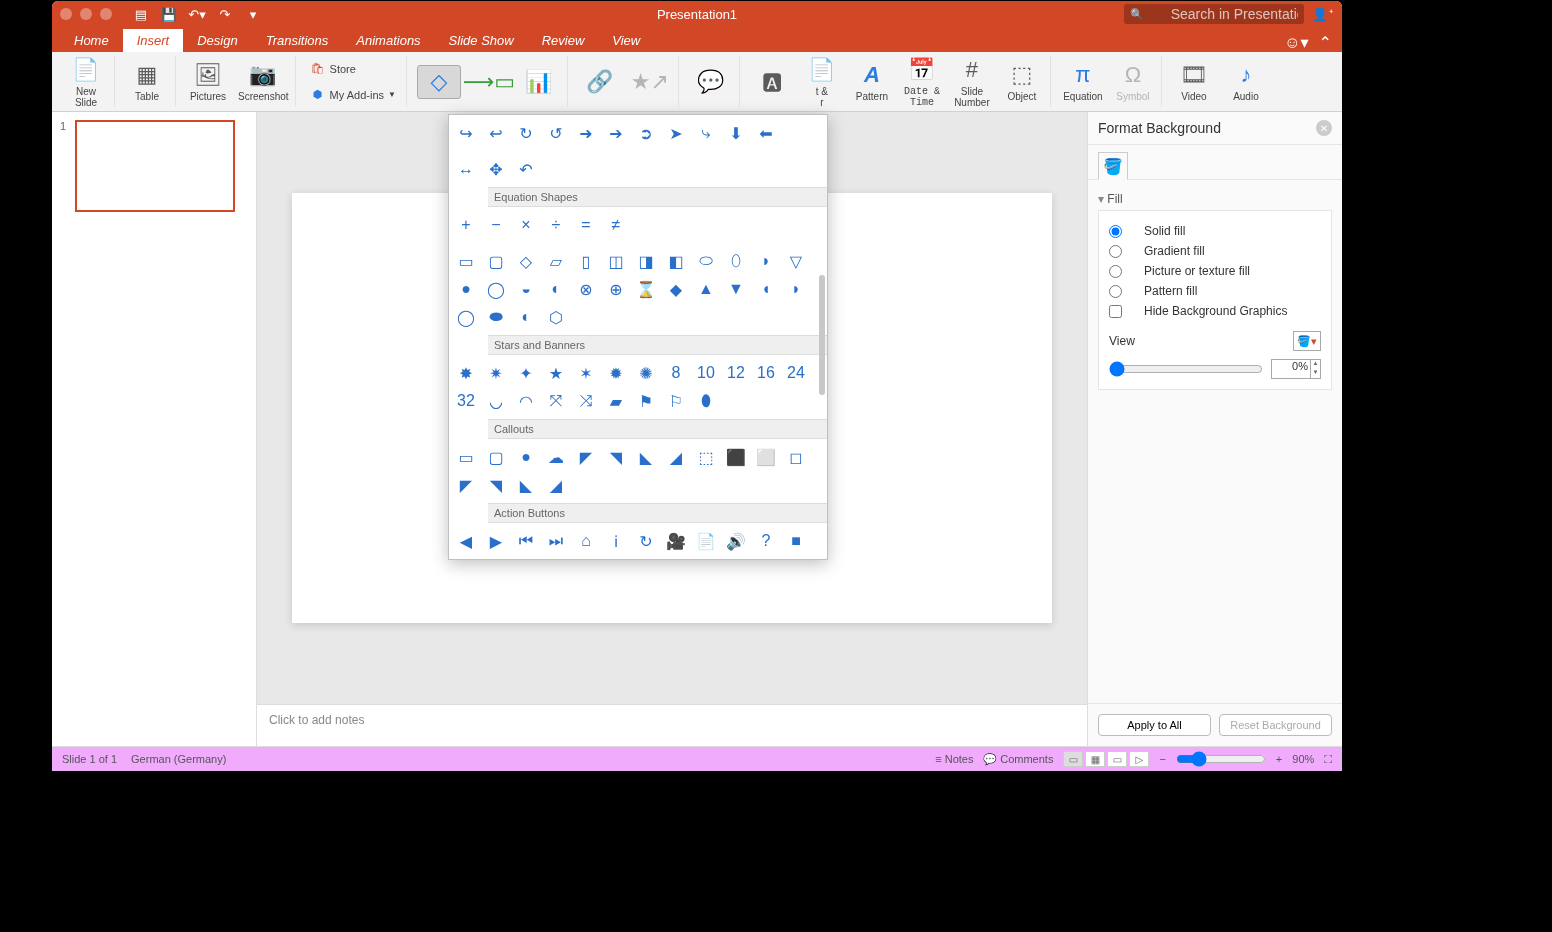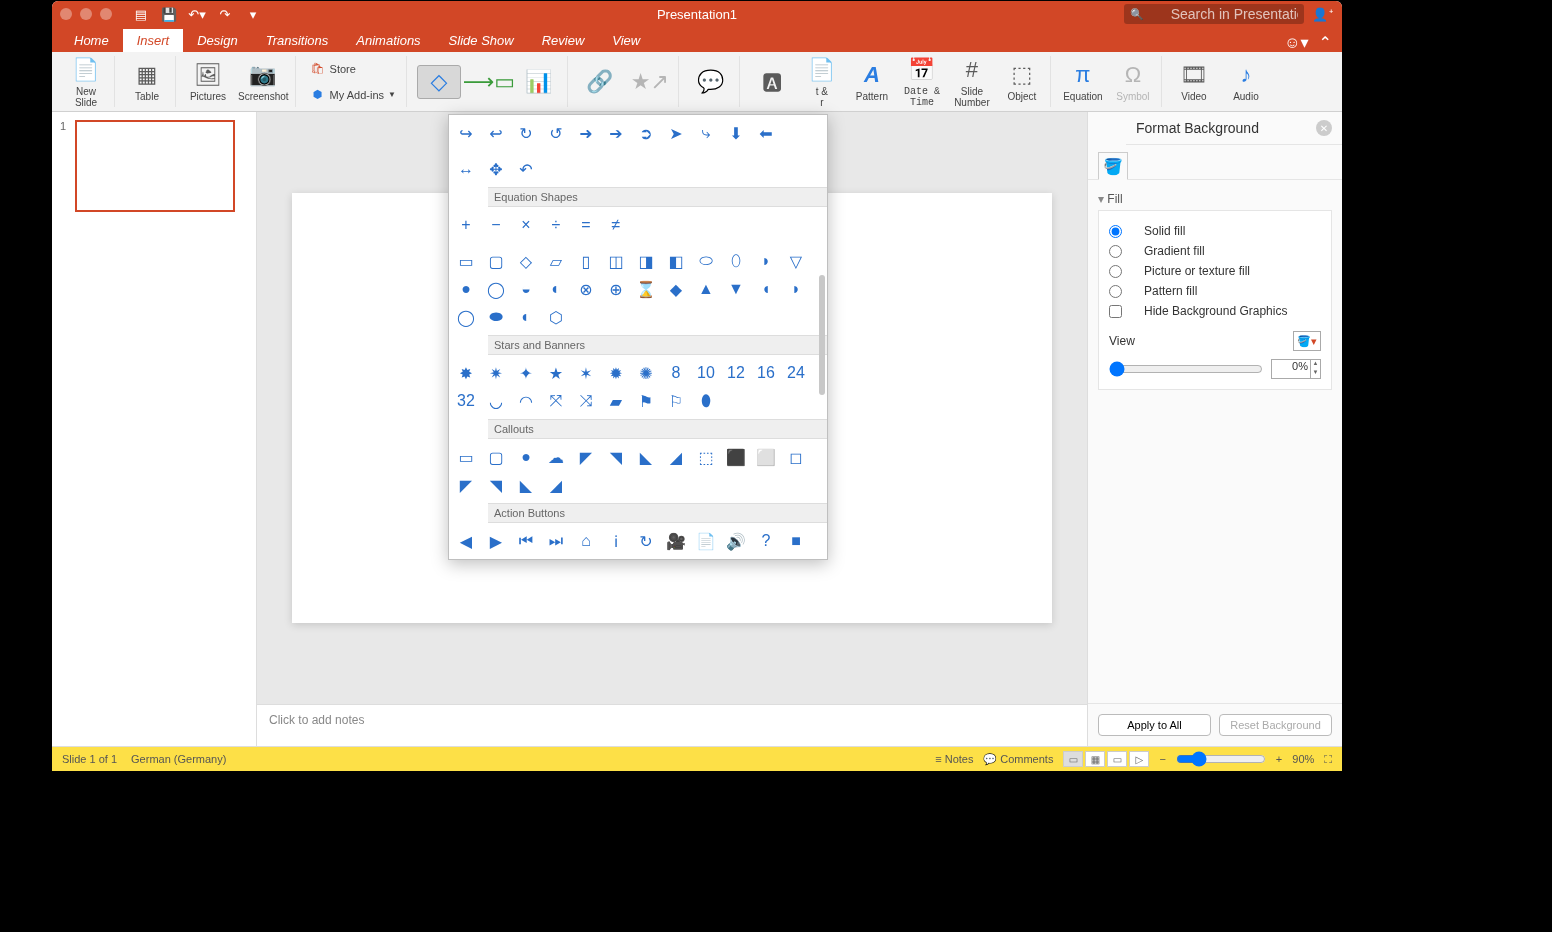--- a/index.html
+++ b/index.html
@@ -29,42 +29,42 @@
 .rbtn-small .ic { width:16px; height:16px; display:flex; align-items:center; justify-content:center;}
 .main-area { flex:1; display:flex; min-height:0;}
 .thumb-col { width:205px; border-right:1px solid #ddd; background:#fff; padding:8px;}
 .thumb-num { font-size:11px; color:#666; display:inline-block; vertical-align:top; margin-right:4px;}
 .thumb { display:inline-block; width:160px; height:92px; background:#fff; border:2px solid #D24726;}
 .center-col { flex:1; background:#e8e8e8; position:relative; display:flex; flex-direction:column;}
 .slide-area { flex:1; display:flex; align-items:center; justify-content:center; position:relative;}
 .slide { width:760px; height:430px; background:#fff; box-shadow:0 2px 8px rgba(0,0,0,.15);}
 .notes-bar { height:42px; background:#fff; border-top:1px solid #ddd; padding:8px 12px; font-size:12px; color:#888;}
 .format-pane { width:255px; border-left:1px solid #ddd; background:#fafafa; display:flex; flex-direction:column;}
-.fp-header { padding:8px 10px; font-size:14px; font-weight:500; color:#333; display:flex; align-items:center; justify-content:space-between; border-bottom:1px solid #e5e5e5;margin-left:38px;}
+.fp-header { padding:8px 10px; font-size:14px; font-weight:500; color:#333; display:flex; align-items:center; justify-content:space-between; border-bottom:1px solid #e5e5e5;}
 .fp-close { width:16px; height:16px; border-radius:50%; background:#ccc; color:#fff; font-size:10px; display:flex; align-items:center; justify-content:center; cursor:pointer;}
 .fp-tabs { padding:6px 10px 0; border-bottom:1px solid #e5e5e5;}
 .fp-tab { display:inline-flex; width:30px; height:28px; border:1px solid #ccc; border-bottom:1px solid #fafafa; background:#fafafa; align-items:center; justify-content:center; position:relative; top:1px; color:#1e73be;}
 .fp-section { padding:8px 10px;}
 .fp-sec-title { font-size:12px; color:#555; cursor:pointer; padding:4px 0;}
 .fp-sec-title::before { content:"▸ "; color:#888;}
 .fp-sec-title.open::before { content:"▾ ";}
 .fp-body { background:#fff; border:1px solid #e5e5e5; padding:10px; font-size:12px; color:#333;}
 .radio-row, .check-row { display:flex; align-items:center; gap:22px; padding:3px 0;}
 .radio-row input, .check-row input { margin:0;}
 .color-row { display:flex; align-items:center; justify-content:space-between; margin-top:10px;}
 .color-swatch { width:28px; height:20px; border:1px solid #aaa; background:#fff; display:flex; align-items:center; justify-content:center; color:#D24726; font-size:11px;}
 .slider-row { display:flex; align-items:center; gap:8px; margin-top:8px;}
 .slider-row input[type=range]{ flex:1;}
 .pct-box { width:50px; height:20px; border:1px solid #aaa; font-size:11px; text-align:right; padding:0 12px 0 2px; background:#fff; position:relative;}
 .spin { position:absolute; right:0; top:0; bottom:0; width:10px; border-left:1px solid #aaa; display:flex; flex-direction:column;}
 .spin div{flex:1; font-size:6px; text-align:center; color:#666;}
 .fp-footer { margin-top:auto; padding:10px; display:flex; gap:8px; border-top:1px solid #e5e5e5;}
 .fp-footer button { flex:1; font-size:11px; padding:4px 6px; border:1px solid #bbb; border-radius:4px; background:#fff; cursor:pointer;}
 .fp-footer button:disabled { color:#aaa;}
-.statusbar { height:22px; background:#fde047; border-top:1px solid #ddd; display:flex; align-items:center; font-size:11px; color:#555; padding:12px 10px;}
+.statusbar { height:22px; background:#f0abfc; border-top:1px solid #ddd; display:flex; align-items:center; font-size:11px; color:#555; padding:12px 10px;}
 .sb-left { display:flex; gap:14px;}
 .sb-right { margin-left:auto; display:flex; align-items:center; gap:10px;}
 .sb-btn { display:flex; align-items:center; gap:3px; cursor:pointer;}
 .view-btns { display:flex; gap:2px;}
 .view-btns .vb { width:20px; height:16px; border:1px solid #ccc; background:#fff; cursor:pointer; display:flex; align-items:center; justify-content:center; font-size:10px; color:#666;}
 .view-btns .vb.active{ background:#ddd;}
 .zoom-slider { width:90px;}
 
 .shapes-dd { position:absolute; left:396px; top:113px; width:380px; background:#fff; border:1px solid #bfbfbf; box-shadow:0 4px 16px rgba(0,0,0,.25); z-index:50; max-height:460px; display:flex; flex-direction:column;}
 .dd-scroll { overflow-y:auto; }

